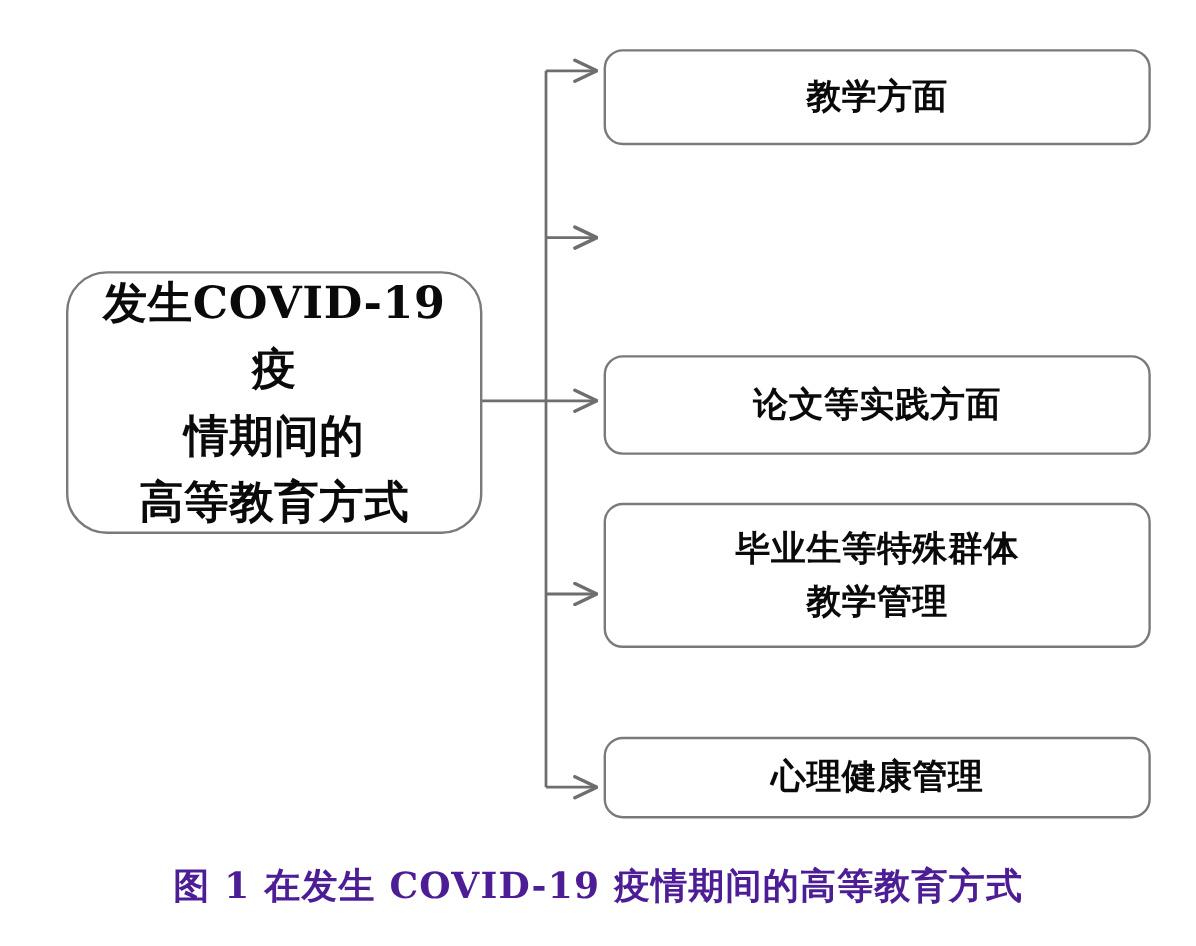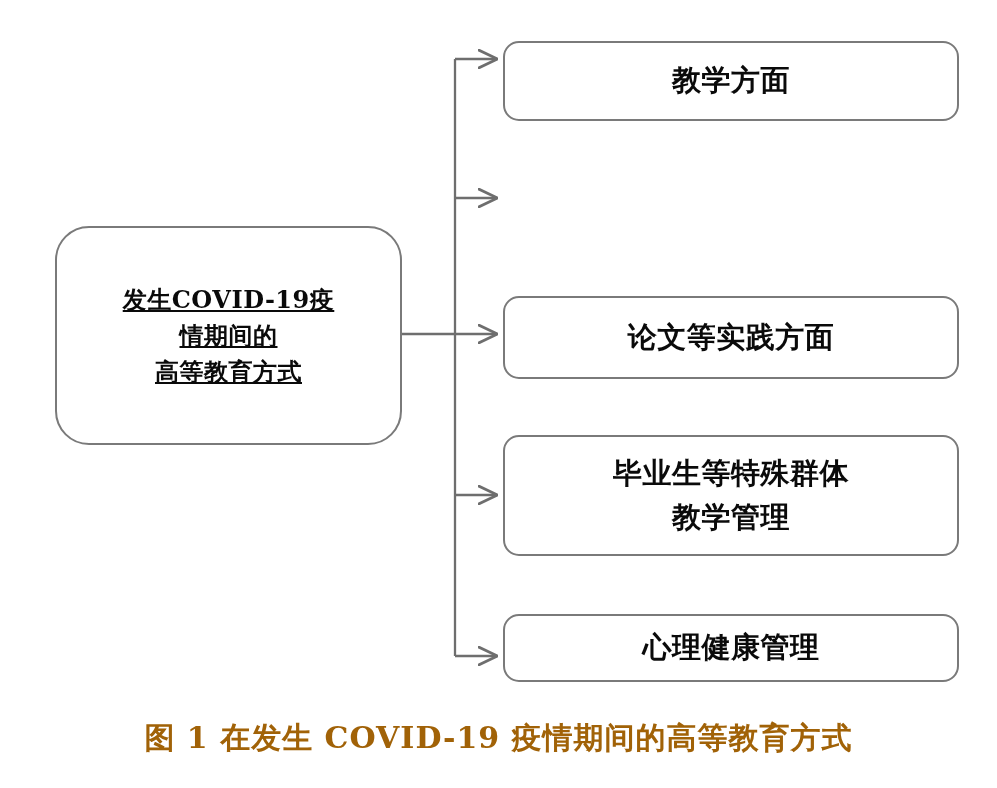--- a/index.html
+++ b/index.html
@@ -45,55 +45,54 @@
     border-radius: 34px;
   }
   .node-branch {
     left: 503px;
     width: 456px;
     border-radius: 16px;
   }
   .node-b1 { top: 21px;  height: 80px; margin-top: 20px; }
   .node-b2 { top: 157px; height: 82px; }
   .node-b3 { top: 296px; height: 83px; }
-  .node-b4 { top: 435px; height: 121px; }
+  .node-b4 { top: 419px; height: 121px; }
   .node-b5 { top: 614px; height: 68px; }
 
   .node-text {
     display: block;
     line-height: 1.42;
     letter-spacing: 0.5px;
     font-weight: 700;
     font-family: "DejaVu Serif", "Liberation Serif", serif;
     white-space: pre-line;
     padding: 0 10px;
   }
   .node-root .node-text {
-    font-size: 24px;
+    font-size: 37px;
     line-height: 1.5;
-    text-decoration: underline;
   }
   .node-branch .node-text {
     font-size: 29px;
   }
   .node-b4 .node-text {
     line-height: 1.5;
   }
 
   #caption {
     position: absolute;
     left: 0;
     top: 718px;
     width: 997px;
     text-align: center;
     font-family: "DejaVu Serif", "Liberation Serif", serif;
     font-size: 30px;
     font-weight: 600;
     letter-spacing: 1px;
-    color: #a16207;
+    color: #4c1d95;
   }
 </style>
 </head>
 <body>
 
 <div id="page">
 
   <svg id="connector-layer" viewBox="0 0 997 788" width="997" height="788" xmlns="http://www.w3.org/2000/svg">
     <defs>
       <marker id="arrowhead" markerWidth="9" markerHeight="9" refX="8.4" refY="4.5" orient="auto" markerUnits="strokeWidth">

